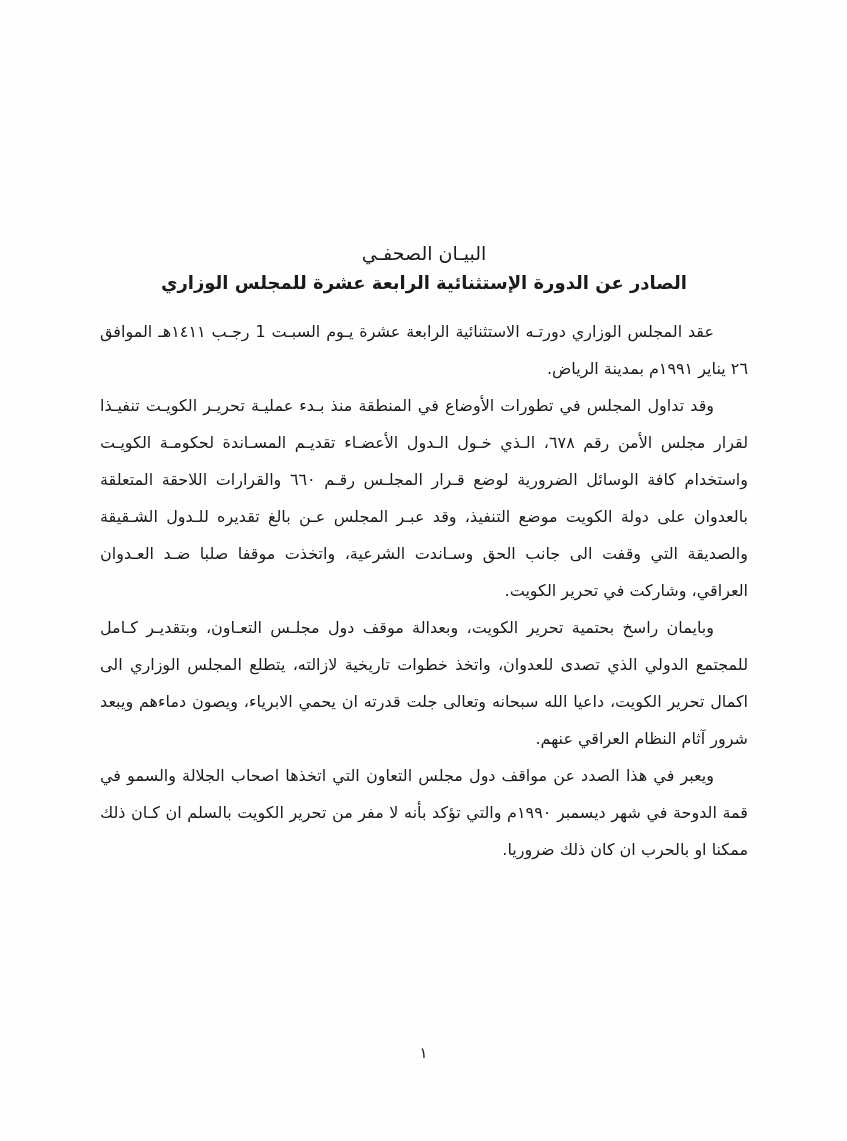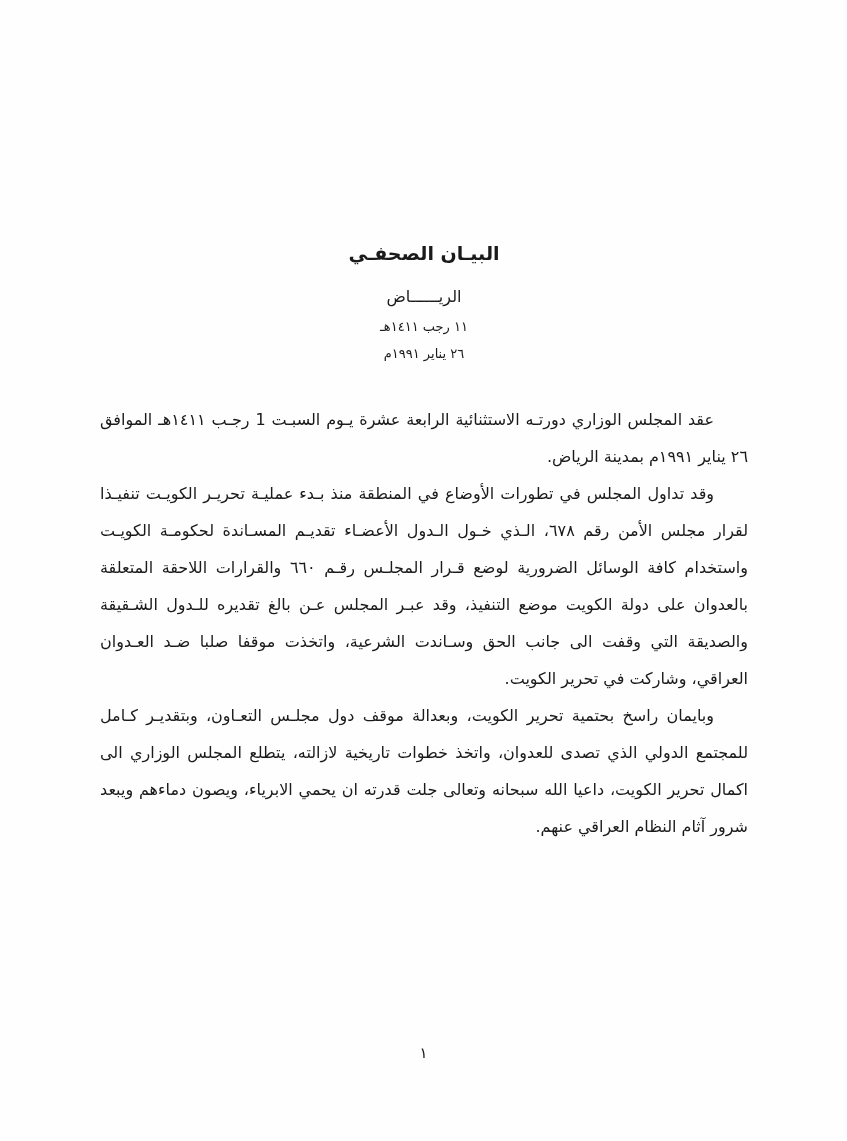--- a/index.html
+++ b/index.html
@@ -24,21 +24,21 @@
     right: 99px;
     left: 100px;
     direction: rtl;
   }
   .title-block {
     text-align: center;
     margin-bottom: 14px;
   }
   .title-line1 {
     font-size: 19px;
-    font-weight: bold;
+    font-weight: normal;
     line-height: 1.6;
     margin: 0;
   }
   .title-line2 {
     font-size: 18px;
     font-weight: bold;
     line-height: 1.7;
     margin: 0;
   }
   .meta-block {
@@ -75,30 +75,27 @@
   }
 </style>
 </head>
 <body>
 
 <div class="sheet">
   <div class="content">
 
     <div class="title-block">
       <p class="title-line1">البيـان الصحفـي</p>
+      <p class="title-line2">الصادر عن الدورة الإستثنائية الرابعة عشرة للمجلس الوزاري</p>
     </div>
 
-    <div class="meta-block">
-      <p class="meta-location">الريــــــاض</p>
-      <p class="meta-date">١١ رجب ١٤١١هـ</p>
-      <p class="meta-date">٢٦ يناير ١٩٩١م</p>
-    </div>
 
     <div class="body-block">
       <p>عقد المجلس الوزاري دورتـه الاستثنائية الرابعة عشرة يـوم السبـت 1 رجـب ١٤١١هـ الموافق ٢٦ يناير ١٩٩١م بمدينة الرياض.</p>
       <p>وقد تداول المجلس في تطورات الأوضاع في المنطقة منذ بـدء عمليـة تحريـر الكويـت تنفيـذا لقرار مجلس الأمن رقم ٦٧٨، الـذي خـول الـدول الأعضـاء تقديـم المسـاندة لحكومـة الكويـت واستخدام كافة الوسائل الضرورية لوضع قـرار المجلـس رقـم ٦٦٠ والقرارات اللاحقة المتعلقة بالعدوان على دولة الكويت موضع التنفيذ، وقد عبـر المجلس عـن بالغ تقديره للـدول الشـقيقة والصديقة التي وقفت الى جانب الحق وسـاندت الشرعية، واتخذت موقفا صلبا ضـد العـدوان العراقي، وشاركت في تحرير الكويت.</p>
       <p>وبايمان راسخ بحتمية تحرير الكويت، وبعدالة موقف دول مجلـس التعـاون، وبتقديـر كـامل للمجتمع الدولي الذي تصدى للعدوان، واتخذ خطوات تاريخية لازالته، يتطلع المجلس الوزاري الى اكمال تحرير الكويت، داعيا الله سبحانه وتعالى جلت قدرته ان يحمي الابرياء، ويصون دماءهم ويبعد شرور آثام النظام العراقي عنهم.</p>
+      <p>ويعبر في هذا الصدد عن مواقف دول مجلس التعاون التي اتخذها اصحاب الجلالة والسمو في قمة الدوحة في شهر ديسمبر ١٩٩٠م والتي تؤكد بأنه لا مفر من تحرير الكويت بالسلم ان كـان ذلك ممكنا او بالحرب ان كان ذلك ضروريا.</p>
     </div>
 
   </div>
 
   <div class="page-number">١</div>
 </div>
 
 </body></html>

